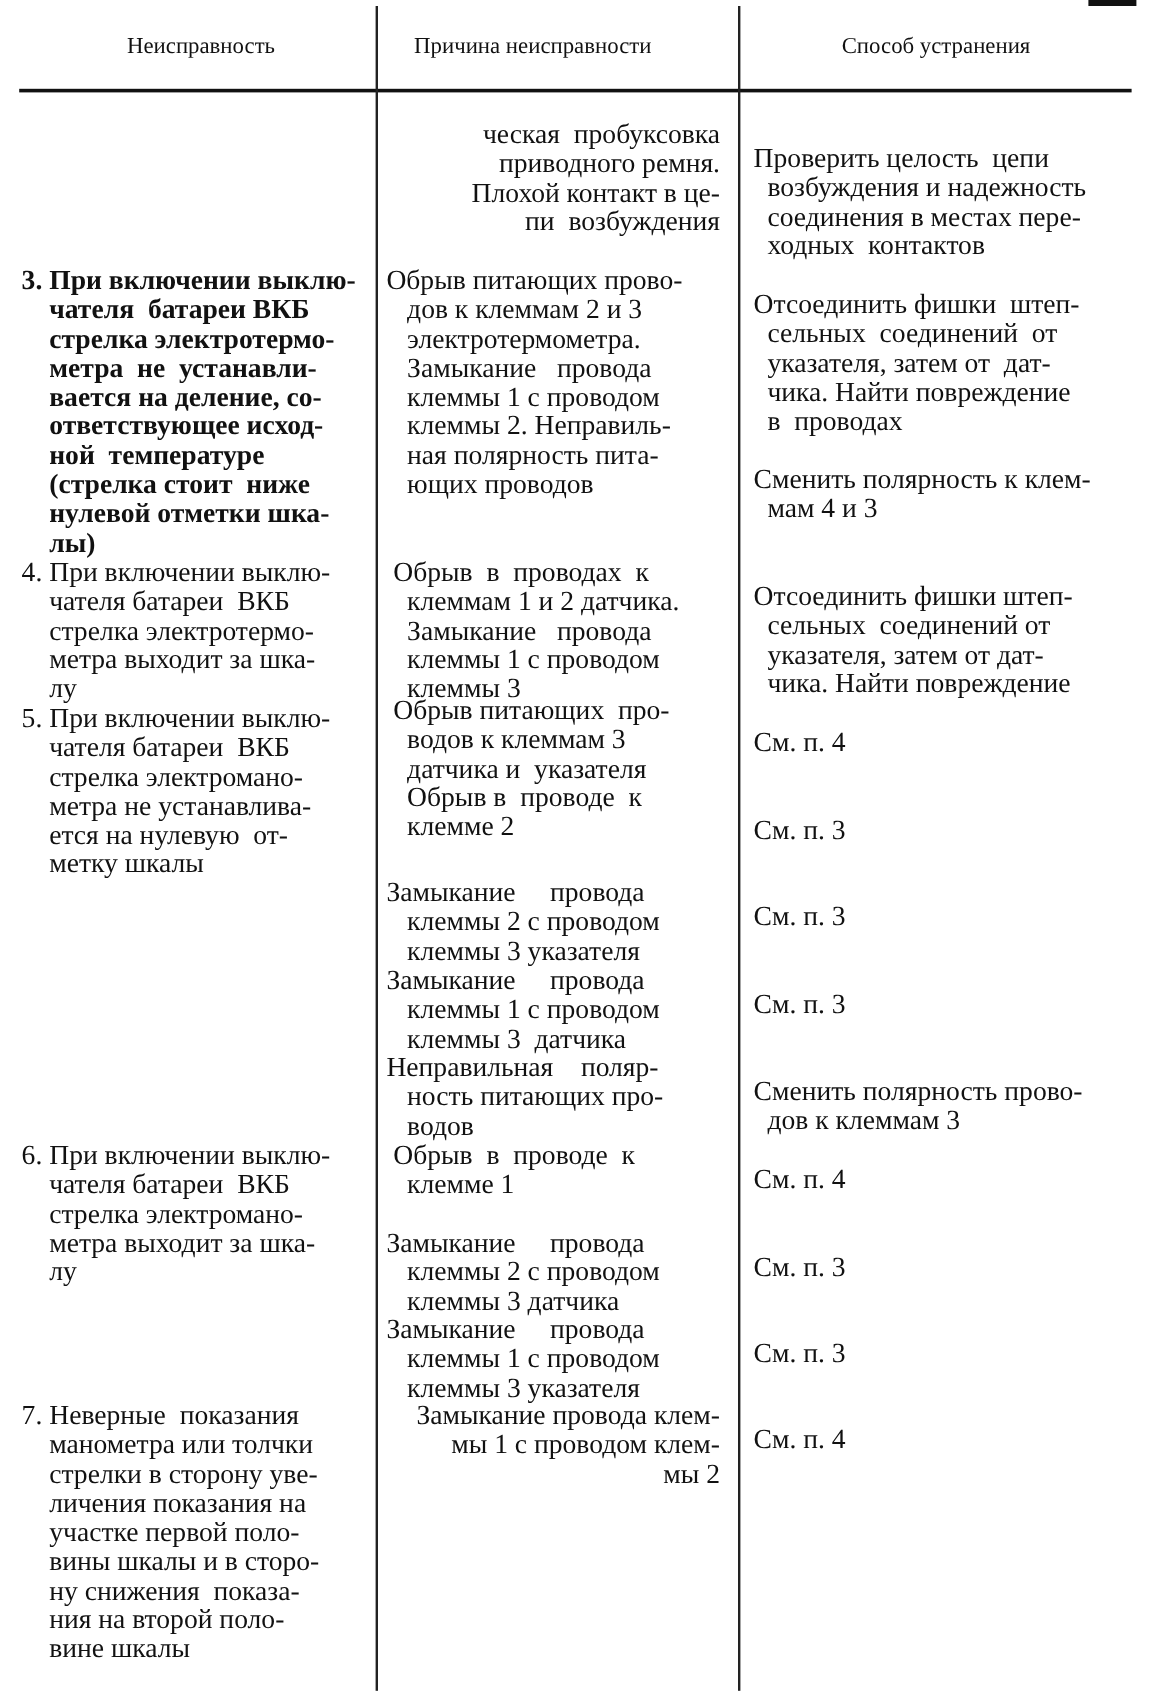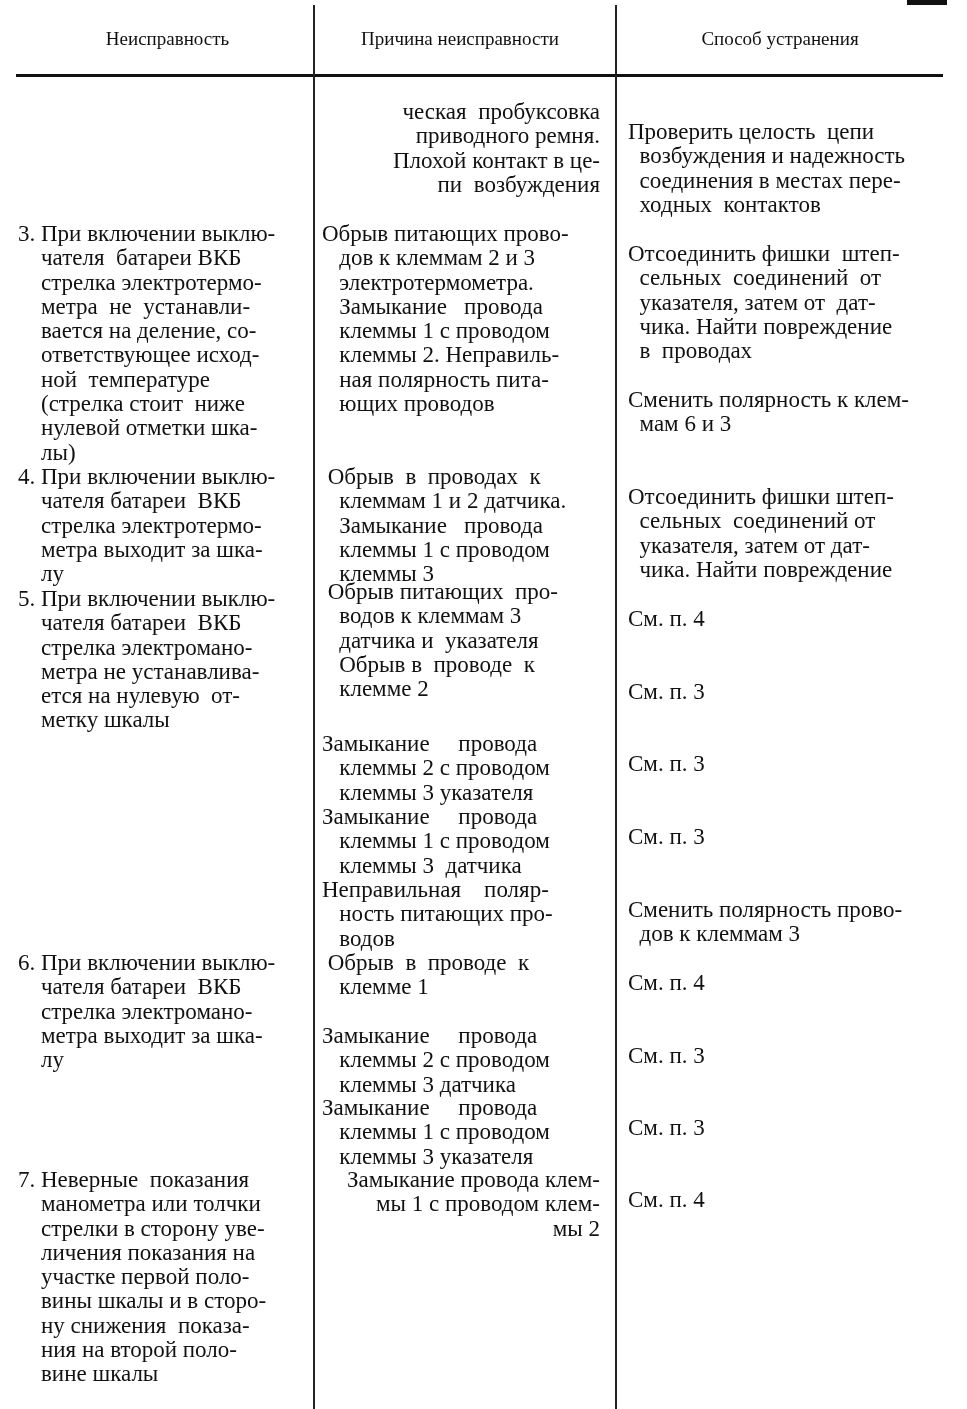--- a/index.html
+++ b/index.html
@@ -13,37 +13,37 @@
   .c1 { left:18px; width:285px; }
   .c2 { left:322px; width:278px; }
   .c3 { left:628px; width:320px;margin-top:20px; }
 </style>
 </head>
 <body>
 
 <div class="corner-mark"></div>
 
 <div class="hdr" style="left:20px;width:295px;">Неисправность</div>
-<div class="hdr" style="left:316px;width:288px;">Причина неисправности</div>
+<div class="hdr" style="left:300px;width:288px;">Причина неисправности</div>
 <div class="hdr" style="left:620px;width:320px;">Способ устранения</div>
 
 <div class="hline"></div>
 <div class="vline" style="left:313px;top:5px;height:1404px;"></div>
 <div class="vline" style="left:615px;top:5px;height:1404px;"></div>
 
 <div class="cell c2" style="top:100px;text-align:right;">   ческая  пробуксовка
    приводного ремня.
    Плохой контакт в це-
    пи  возбуждения</div>
 <div class="cell c3" style="top:100px;">Проверить целость  цепи
   возбуждения и надежность
   соединения в местах пере-
   ходных  контактов</div>
 
-<div class="cell c1" style="top:222px;font-weight:normal;">3. При включении выклю-
+<div class="cell c1" style="top:222px;font-weight:bold;">3. При включении выклю-
     чателя  батареи ВКБ
     стрелка электротермо-
     метра  не  устанавли-
     вается на деление, со-
     ответствующее исход-
     ной  температуре
     (стрелка стоит  ниже
     нулевой отметки шка-
     лы)</div>
 <div class="cell c2" style="top:222px;">Обрыв питающих прово-
@@ -53,21 +53,21 @@
    клеммы 1 с проводом
    клеммы 2. Неправиль-
    ная полярность пита-
    ющих проводов</div>
 <div class="cell c3" style="top:222px;">Отсоединить фишки  штеп-
   сельных  соединений  от
   указателя, затем от  дат-
   чика. Найти повреждение
   в  проводах</div>
 <div class="cell c3" style="top:368px;">Сменить полярность к клем-
-  мам 6 и 3</div>
+  мам 4 и 3</div>
 
 <div class="cell c1" style="top:465px;">4. При включении выклю-
     чателя батареи  ВКБ
     стрелка электротермо-
     метра выходит за шка-
     лу</div>
 <div class="cell c2" style="top:465px;"> Обрыв  в  проводах  к
    клеммам 1 и 2 датчика.
    Замыкание   провода
    клеммы 1 с проводом

